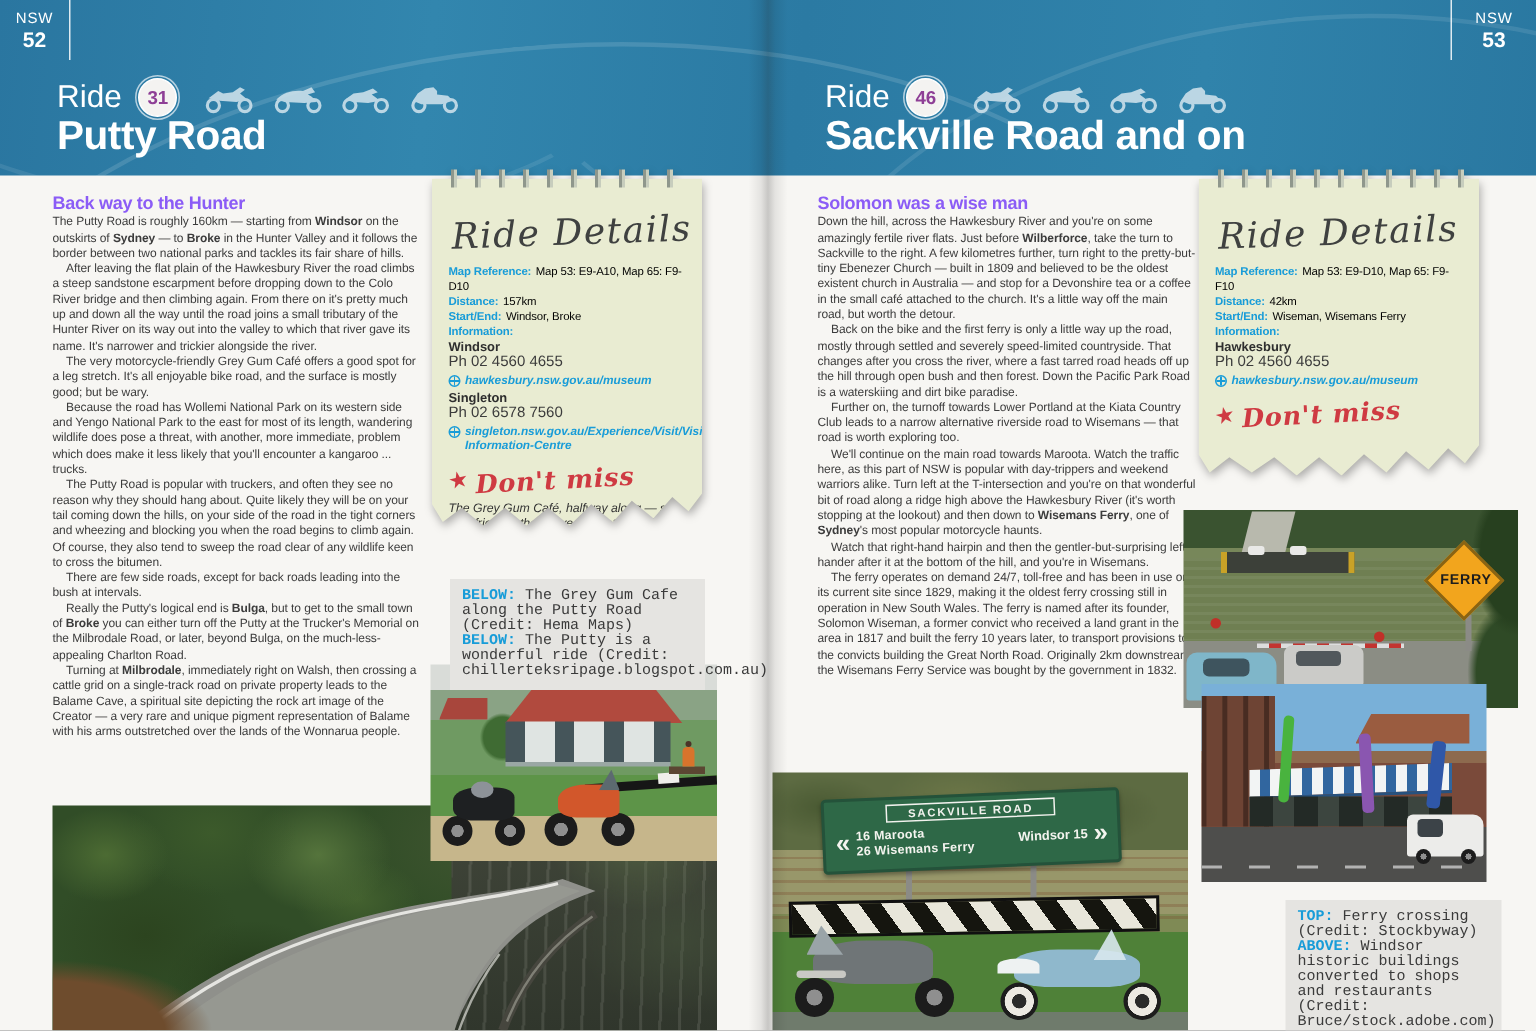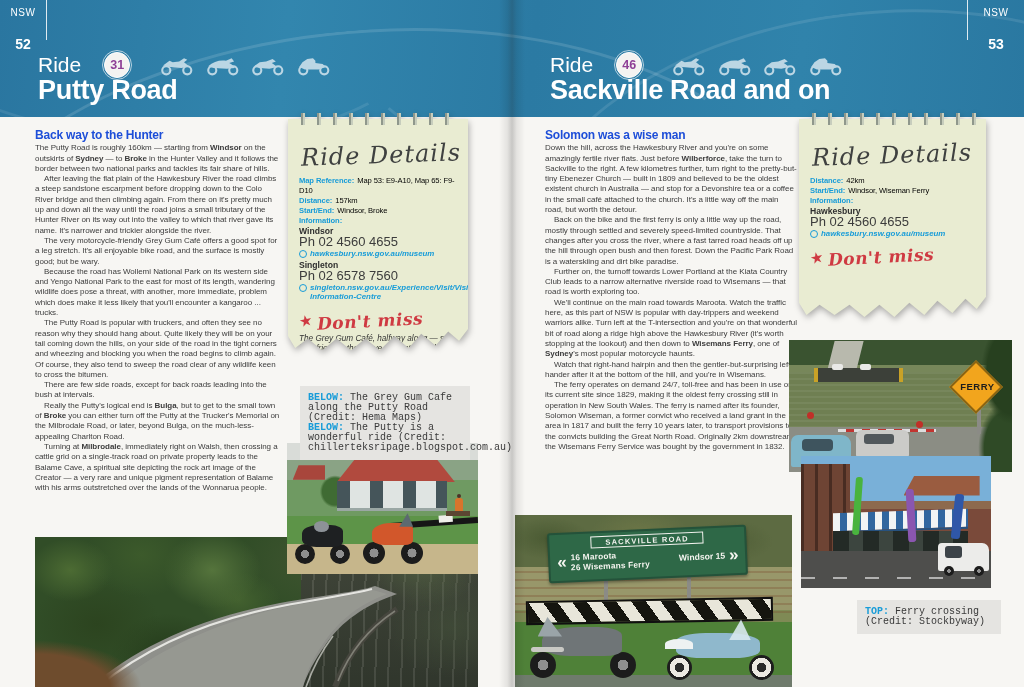--- a/index.html
+++ b/index.html
@@ -14,62 +14,62 @@
   .swoosh { position:absolute; border-radius:50%; border:3px solid transparent; }
   #sw1 { width:900px; height:520px; left:-80px; top:30px; border-top-color:rgba(255,255,255,.13); transform:rotate(-5deg); }
   #sw2 { width:1100px; height:640px; left:280px; top:-380px; border-bottom-color:rgba(225,242,250,.12); transform:rotate(4deg); }
   #sw3 { width:700px; height:420px; left:520px; top:12px; border-top-color:rgba(255,255,255,.10); transform:rotate(-7deg); }
   #sw4 { width:600px; height:300px; left:-160px; top:-160px; border-bottom-color:rgba(255,255,255,.09); transform:rotate(6deg); }
 
   .corner { position:absolute; top:0; color:#fff; text-align:center; padding-top:7px; }
   #corner-left { left:0; width:46px; }
   #corner-right { right:0; width:56px; }
   .corner-region { font-size:10px; letter-spacing:.5px; }
-  .corner-num { font-size:14px; font-weight:bold;margin-top:18px; }
+  .corner-num { font-size:14px; font-weight:bold; }
   .corner-divider { position:absolute; top:0; width:1px; height:40px; background:rgba(255,255,255,.85); }
   #cdiv-left { left:46px; } #cdiv-right { right:56px; }
 
-  .ride-row { position:absolute; top:52px; display:flex; align-items:center; gap:23px; color:#fff; }
+  .ride-row { position:absolute; top:52px; display:flex; align-items:center; gap:11px; color:#fff; }
   #ride-row-left { left:38px; } #ride-row-right { left:550px; }
   .ride-word { font-size:21px; }
   .ride-badge { width:26px; height:26px; border-radius:50%; background:#f4f3f1; border:1.5px solid #ffffff;
     outline:1px solid rgba(255,255,255,.65); outline-offset:1px;
     display:flex; align-items:center; justify-content:center; }
   .ride-badge span { color:#8e3f96; font-weight:bold; font-size:12.5px; }
   .bike-icons { display:flex; gap:10px; align-items:center; margin-left:6px; }
   .bike-icons svg { height:21px; width:auto; opacity:.88; }
 
   .page-title { position:absolute; top:75px; color:#fff; font-size:27px; font-weight:bold; letter-spacing:-.3px; }
   #title-left { left:38px; } #title-right { left:550px; }
 
   
   .body-col { position:absolute; color:#3c3c3c; font-size:8px; line-height:10.3px; letter-spacing:-.05px; }
   #col-left { left:35px; top:130px; width:246px; }
   #col-right { left:545px; top:130px; width:252px; }
-  .col-heading { font-size:12px; font-weight:bold; color:#1d4ed8; margin-bottom:3px; letter-spacing:-.2px; }
+  .col-heading { font-size:12px; font-weight:bold; color:#8b5cf6; margin-bottom:3px; letter-spacing:-.2px; }
   .para + .para { text-indent:9px; }
   .b { font-weight:bold; }
 
   
   .note-wrap { position:absolute; filter:drop-shadow(1px 3px 3px rgba(0,0,0,.3)); z-index:5; }
   #note-left { left:288px; top:112px; width:180px; }
   #note-right { left:799px; top:112px; width:187px; }
   .coil { position:absolute; top:1px; left:8px; right:8px; height:12px; z-index:3;
     background:repeating-linear-gradient(90deg, transparent 0 5px, #8f978c 5px 7px, #c7cdbd 7px 9px, transparent 9px 16px); }
   .note { position:relative; margin-top:7px; background:#e9ecd2; padding:22px 9px 10px 11px; }
   #note-left .note { height:236px;
     clip-path:polygon(0 0,100% 0,100% 89%,95% 94%,89% 90%,82% 96%,74% 91%,67% 97%,59% 92%,51% 98%,43% 93%,35% 98%,27% 93%,19% 98%,11% 93%,4% 97%,0 92%); }
   #note-right .note { height:202px;
     clip-path:polygon(0 0,100% 0,100% 88%,95% 94%,89% 89%,82% 96%,74% 90%,67% 97%,59% 91%,51% 98%,43% 92%,35% 98%,27% 92%,19% 97%,11% 92%,4% 97%,0 91%); }
   .note-title { font-family:"DejaVu Serif", serif; font-style:italic; font-size:24px; color:#3f4140;
     letter-spacing:1px; margin:0 0 7px 2px; transform:rotate(-2deg); white-space:nowrap; }
   .rd-row { font-size:7.6px; line-height:10px; letter-spacing:-.1px; }
   .rd-label { color:#189cd8; font-weight:bold; margin-right:3px; }
   .contact-name { font-weight:bold; font-size:8.6px; line-height:11px; color:#2e2e2e; }
-  .contact-phone { font-size:13px; line-height:10.5px; color:#3c3c3c; }
+  .contact-phone { font-size:10px; line-height:10.5px; color:#3c3c3c; }
   .contact-link { color:#189cd8; font-style:italic; font-weight:bold; font-size:7.9px; line-height:9.5px;
     display:flex; gap:3px; align-items:flex-start; margin:1px 0 2px 0; }
   .globe-icon { flex:none; width:8px; height:8px; margin-top:1px; border:1px solid #189cd8; border-radius:50%;
     background:linear-gradient(90deg,transparent 44%,#189cd8 44% 56%,transparent 56%),
                linear-gradient(0deg,transparent 44%,#189cd8 44% 56%,transparent 56%); }
   .dont-miss-title { display:flex; align-items:center; gap:5px; margin:9px 0 3px 0; }
   .star-icon { color:#cf3a42; font-size:15px; line-height:1; transform:rotate(-12deg); }
   .dm-word { font-family:"DejaVu Serif", serif; font-style:italic; font-weight:bold; font-size:17px;
     color:#cf3a42; transform:rotate(-3deg); letter-spacing:.5px; }
   .dm-text { font-size:8.2px; font-style:italic; line-height:10px; color:#333; }
@@ -365,22 +365,23 @@
       </div>
       <div class="dm-text">The Grey Gum Café, halfway along — so bike friendly, they have dedicated parking.</div>
     </div>
   </div>
 
   <div class="note-wrap" id="note-right">
     <div class="coil"></div>
     <div class="note">
       <div class="note-title">Ride Details</div>
       <div>
+          <div class="rd-row"><span class="rd-label">Map Reference:</span><span class="rd-value">Map 53: E9-D10, Map 65: F9-F10</span></div>
           <div class="rd-row"><span class="rd-label">Distance:</span><span class="rd-value">42km</span></div>
-          <div class="rd-row"><span class="rd-label">Start/End:</span><span class="rd-value">Windsor, Wiseman Ferry</span></div>
+          <div class="rd-row"><span class="rd-label">Start/End:</span><span class="rd-value">Wiseman, Wisemans Ferry</span></div>
           <div class="rd-row"><span class="rd-label">Information:</span><span class="rd-value"></span></div>
         </div>
       <div>
           <div class="contact-name">Hawkesbury</div>
           <div class="contact-phone">Ph 02 4560 4655</div>
           <div class="contact-link">
             <span class="globe-icon"></span>
             <span>hawkesbury.nsw.gov.au/museum</span>
           </div>
         </div>
@@ -390,20 +391,21 @@
       </div>
     </div>
   </div>
 
   <div class="caption-box" id="caps-left">
       <div class="cap-line"><span class="cap-lead">BELOW:</span> The Grey Gum Cafe along the Putty Road (Credit: Hema Maps)</div>
       <div class="cap-line"><span class="cap-lead">BELOW:</span> The Putty is a wonderful ride (Credit: chillerteksripage.blogspot.com.au)</div>
     </div>
   <div class="caption-box" id="caps-right">
       <div class="cap-line"><span class="cap-lead">TOP:</span> Ferry crossing (Credit: Stockbyway)</div>
+      <div class="cap-line"><span class="cap-lead">ABOVE:</span> Windsor historic buildings converted to shops and restaurants (Credit: Bruce/stock.adobe.com)</div>
     </div>
 
   <div class="photo" id="photo-cafe">
     <div class="cafe-shelter"></div>
     <div class="cafe-tree"></div>
     <div class="cafe-roof"></div>
     <div class="cafe-wall"></div>
     <div class="cafe-rail">
         <div class="cafe-rail-sign"></div>
       </div>

